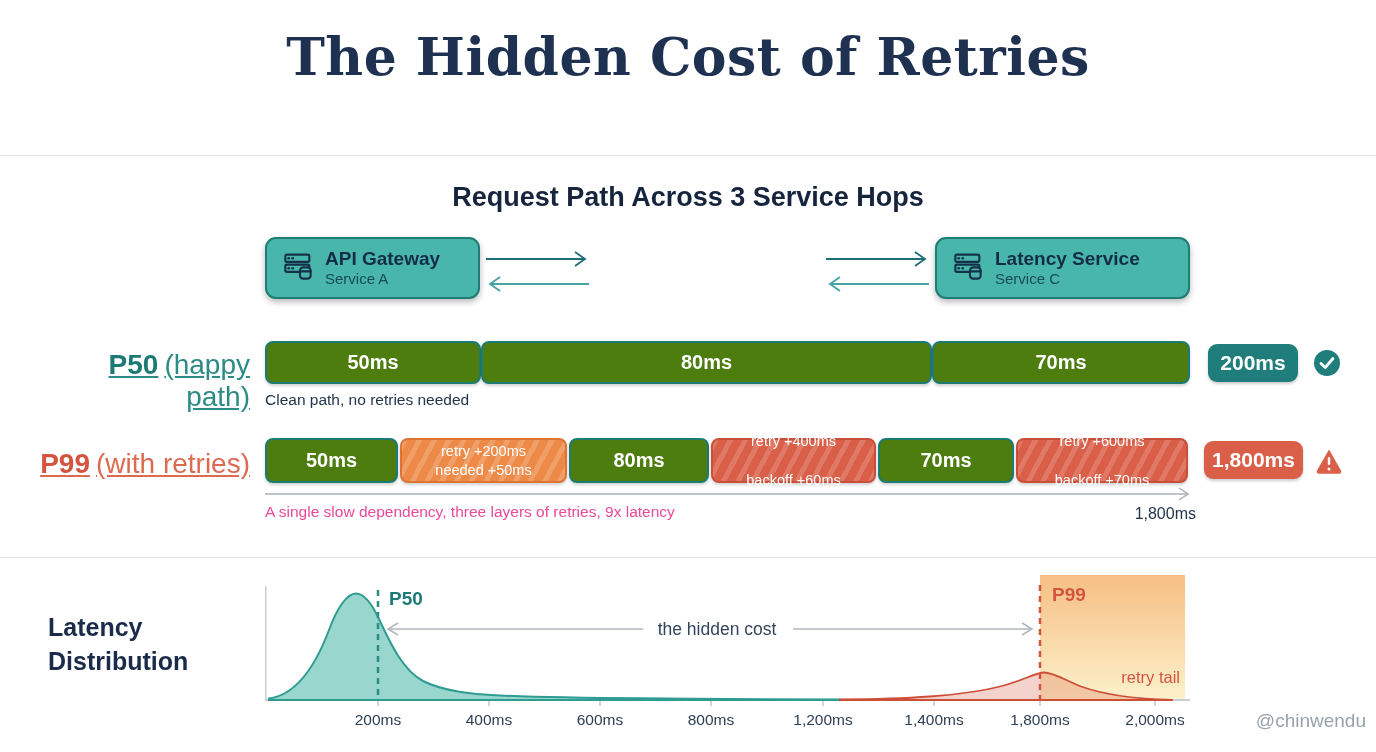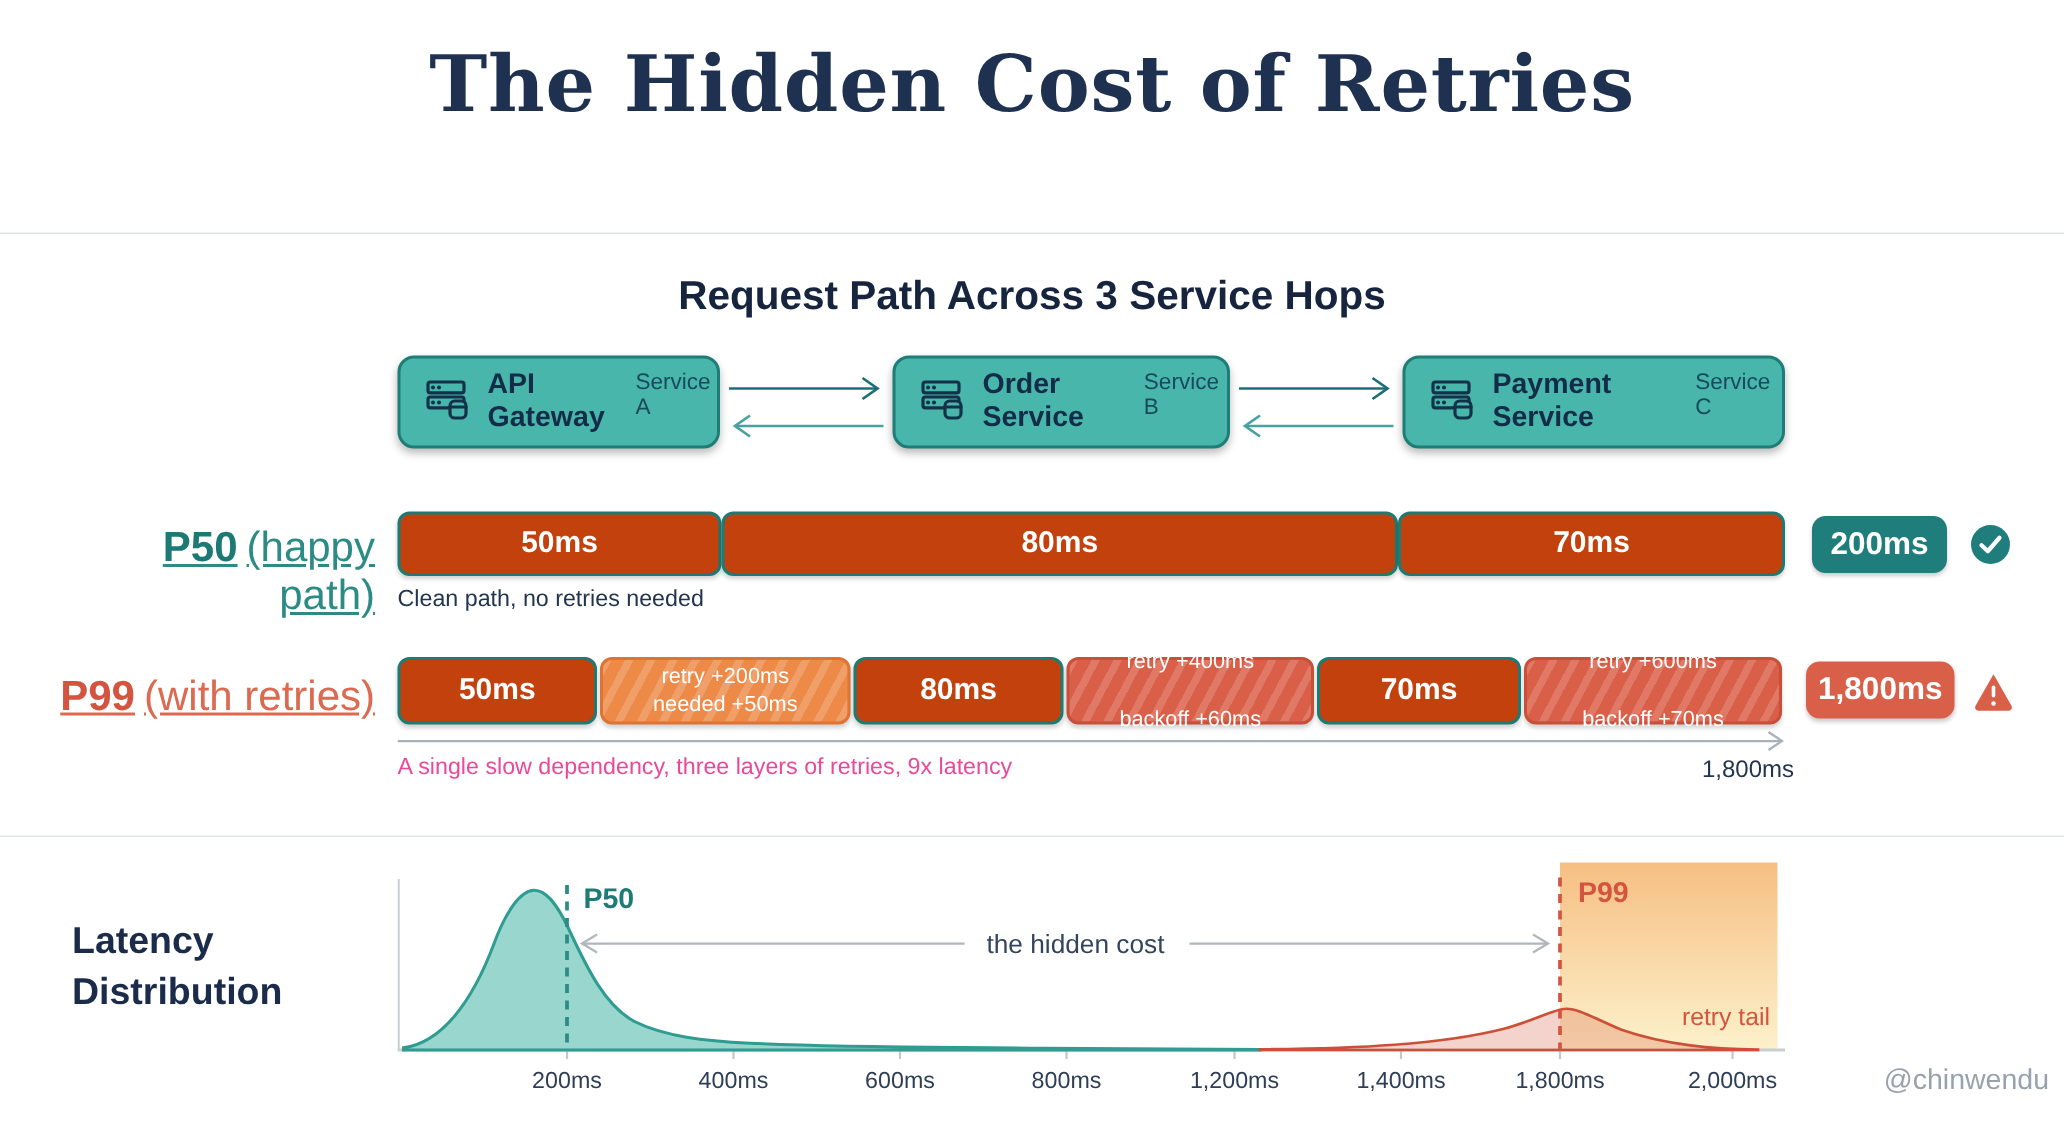--- a/index.html
+++ b/index.html
@@ -12,36 +12,36 @@
     font-family:"DejaVu Serif","Liberation Serif",serif;font-weight:700;
     font-size:52px;color:#1E3150;letter-spacing:.5px;}
   .divider{left:0;width:1376px;height:0;border-top:1px solid #DFE3E7;}
 
   
   #flow-heading{left:0;top:182px;width:1376px;text-align:center;
     font-size:27px;font-weight:600;color:#16243D;}
   .service-box{top:237px;height:62px;background:#49B6AB;border:2px solid #1E7D76;
     border-radius:11px;box-shadow:0 3px 6px rgba(0,0,0,.28);
     display:flex;align-items:center;gap:10px;padding:0 0 0 14px;box-sizing:border-box;}
-  .service-text{display:flex;flex-direction:row;line-height:1.15;}
+  .service-text{display:flex;flex-direction:column;line-height:1.15;}
   .service-name{font-size:19px;font-weight:700;color:#132C47;}
   .service-sub{font-size:15px;color:#174B55;}
 
   
   .row-label{left:40px;width:210px;text-align:right;font-size:28px;text-decoration:underline;}
   .row-label .bold{font-weight:700;}
   .row-label .rest{margin-left:6px;}
   #p50-label{color:#2C8B85;} #p50-label .bold{color:#1C7A76;}
   #p99-label{color:#DC6A51;} #p99-label .bold{color:#D4553F;}
 
   .bars{left:265px;width:925px;display:flex;box-sizing:border-box;}
   .seg{box-sizing:border-box;border-radius:8px;display:flex;flex-direction:column;
        align-items:center;justify-content:center;color:#fff;
        box-shadow:0 2px 3px rgba(0,0,0,.18);}
-  .seg-teal{background:#c2410c;border:2px solid #1E7B74;font-size:20px;font-weight:700;}
+  .seg-teal{background:#4d7c0f;border:2px solid #1E7B74;font-size:20px;font-weight:700;}
   .seg-retry{font-size:14.5px;line-height:1.28;text-align:center;}
   .seg-retry-orange{background:repeating-linear-gradient(118deg, rgba(255,255,255,.18) 0 5px, rgba(255,255,255,0) 5px 13px),#EE8A48;border:2px solid #DD7434;}
   .seg-retry-red{background:repeating-linear-gradient(118deg, rgba(255,255,255,.16) 0 5px, rgba(255,255,255,0) 5px 13px),#DA5F48;border:2px solid #C8503B;gap:20px;}
 
   .badge{border-radius:9px;color:#fff;font-weight:700;font-size:21px;
          display:flex;align-items:center;justify-content:center;
          box-shadow:0 2px 3px rgba(0,0,0,.2);}
   #p50-total{left:1208px;top:344px;width:90px;height:38px;background:#1F7E7B;}
   #p99-total{left:1204px;top:441px;width:99px;height:38px;background:#DA5F48;}
 
@@ -90,38 +90,20 @@
     <g stroke="#1D6E78" stroke-width="1.8" fill="none">
       <line x1="4" y1="14" x2="102" y2="14"></line>
         <path d="M93 7 L103 14 L93 21"></path>
     </g>
     <g stroke="#47A2A2" stroke-width="1.8" fill="none">
       <line x1="107" y1="39" x2="9" y2="39"></line>
         <path d="M18 32 L8 39 L18 46"></path>
     </g>
   </svg>
 
-  <div class="service-box abs" style="left:595px;width:225px">
-    <span>
-      <svg width="34" height="32" viewBox="0 0 24 24" fill="none" stroke="#14314A" stroke-width="1.6" stroke-linecap="round">
-        <rect x="2.5" y="3.5" width="18" height="5.4" rx="1.2"></rect>
-        <rect x="2.5" y="11" width="18" height="5.4" rx="1.2"></rect>
-        <line x1="5" y1="6.2" x2="5.01" y2="6.2" stroke-width="2"></line>
-          <line x1="8" y1="6.2" x2="8.01" y2="6.2" stroke-width="2"></line>
-        <line x1="5" y1="13.7" x2="5.01" y2="13.7" stroke-width="2"></line>
-          <line x1="8" y1="13.7" x2="8.01" y2="13.7" stroke-width="2"></line>
-        <rect x="13.5" y="13" width="8" height="8.5" rx="2.4" fill="#49B6AB"></rect>
-        <path d="M13.5 16 h8"></path>
-      </svg>
-    </span>
-    <span class="service-text">
-      <span class="service-name">Order Service</span>
-      <span class="service-sub">Service B</span>
-    </span>
-  </div>
 
   <svg class="abs" style="left:822px;top:245px" width="111" height="52">
     <g stroke="#1D6E78" stroke-width="1.8" fill="none">
       <line x1="4" y1="14" x2="102" y2="14"></line>
         <path d="M93 7 L103 14 L93 21"></path>
     </g>
     <g stroke="#47A2A2" stroke-width="1.8" fill="none">
       <line x1="107" y1="39" x2="9" y2="39"></line>
         <path d="M18 32 L8 39 L18 46"></path>
     </g>
@@ -134,21 +116,21 @@
         <rect x="2.5" y="11" width="18" height="5.4" rx="1.2"></rect>
         <line x1="5" y1="6.2" x2="5.01" y2="6.2" stroke-width="2"></line>
           <line x1="8" y1="6.2" x2="8.01" y2="6.2" stroke-width="2"></line>
         <line x1="5" y1="13.7" x2="5.01" y2="13.7" stroke-width="2"></line>
           <line x1="8" y1="13.7" x2="8.01" y2="13.7" stroke-width="2"></line>
         <rect x="13.5" y="13" width="8" height="8.5" rx="2.4" fill="#49B6AB"></rect>
         <path d="M13.5 16 h8"></path>
       </svg>
     </span>
     <span class="service-text">
-      <span class="service-name">Payment Service</span>
+      <span class="service-name">Latency Service</span>
       <span class="service-sub">Service C</span>
     </span>
   </div>
 
   <div id="p50-label" class="row-label abs" style="top:349px">
     <span class="bold">P50</span><span class="rest">(happy path)</span>
   </div>
   <div class="bars abs" style="top:341px;height:43px">
     <div class="seg seg-teal" style="flex:0 0 216px">50ms</div>
     <div class="seg seg-teal" style="flex:0 0 451px">80ms</div>

